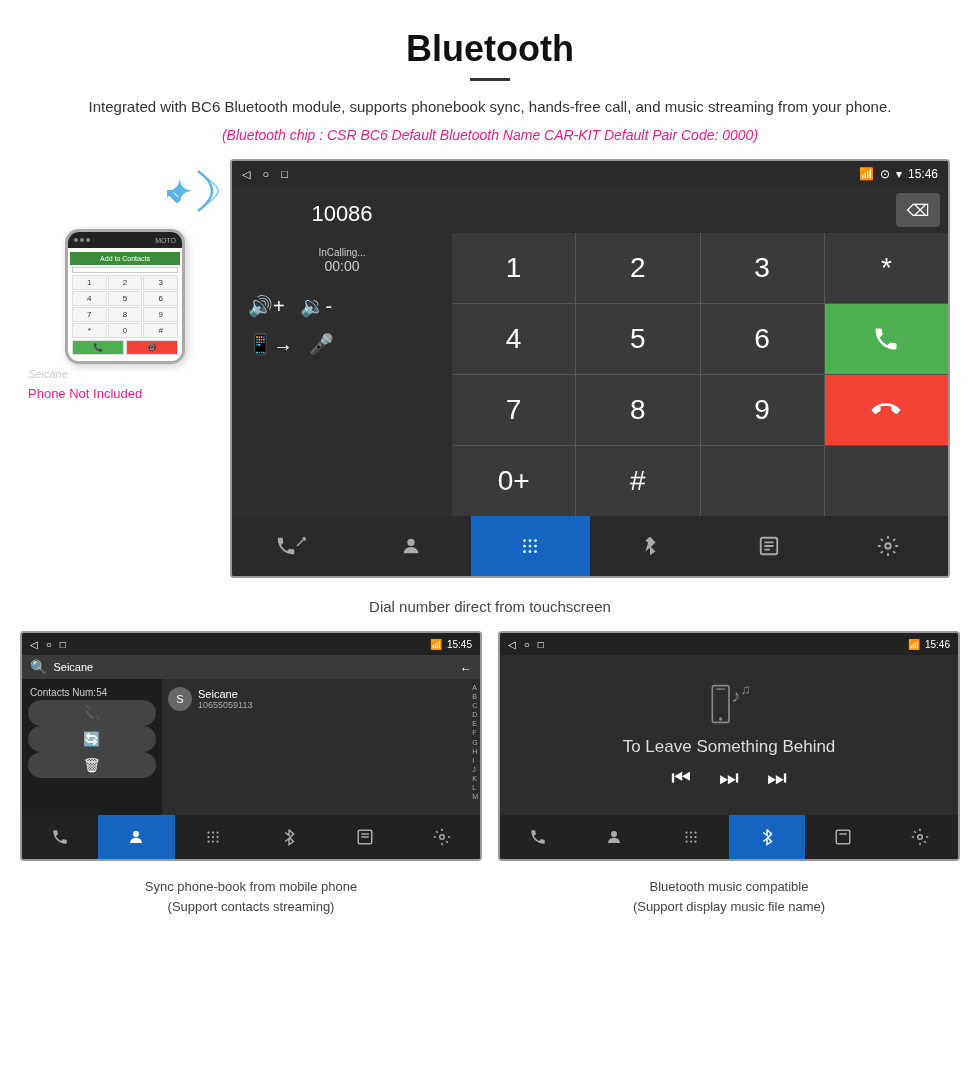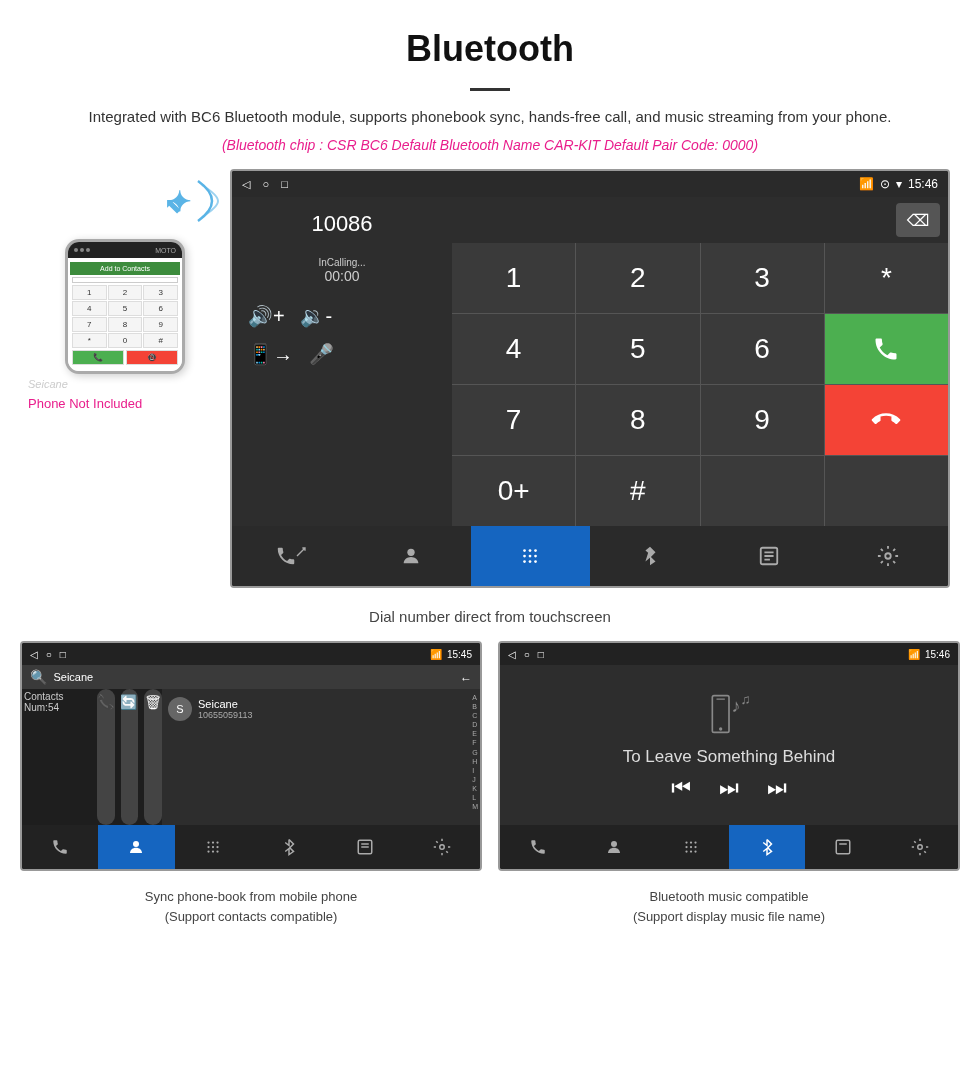--- a/index.html
+++ b/index.html
@@ -13,21 +13,21 @@
 
     
     .header {
       text-align: center;
       padding: 28px 60px 16px;
     }
     .header h1 {
       font-size: 36px;
       font-weight: bold;
       color: #111;
-      margin-bottom: 18px;
+      margin-bottom: 8px;
     }
     .header-divider {
       width: 40px;
       height: 3px;
       background: #333;
       margin: 0 auto 14px;
     }
     .header-desc {
       font-size: 15px;
       color: #333;
@@ -347,24 +347,23 @@
     .contacts-search-back { color: #fff; font-size: 12px; }
 
     .contacts-list {
       flex: 1;
       background: #2d2d2d;
       display: flex;
     }
     .contacts-left-panel {
       width: 140px;
       background: #1e1e1e;
-      padding: 0;
-      display: flex;
-      flex-direction: row;
-      gap: 6px;
+      padding: 6px;
+      display: flex;
+      flex-direction: column;
     }
     .contacts-num {
       color: #ccc;
       font-size: 10px;
       padding: 2px;
     }
     .contacts-btn {
       background: #444;
       border-radius: 18px;
       padding: 5px 0;
@@ -765,21 +764,21 @@
         <div class="nav-item">
           <svg width="18" height="18" viewBox="0 0 24 24" fill="none" stroke="#aaa" stroke-width="2">
             <circle cx="12" cy="12" r="3"></circle>
             <path d="M12 1v3M12 20v3M4.22 4.22l2.12 2.12M17.66 17.66l2.12 2.12M1 12h3M20 12h3"></path>
           </svg>
         </div>
       </div>
     </div>
     <div class="bottom-caption">
       <div>Sync phone-book from mobile phone</div>
-      <div>(Support contacts compatible)</div>
+      <div>(Support contacts streaming)</div>
     </div>
   </div>
 
   <div class="bottom-screen-wrap">
     <div class="android-screen-small music-screen">
 
       <div class="music-statusbar">
         <div style="display:flex;gap:8px;align-items:center;">
           <span>◁</span>
           <span>○</span>

